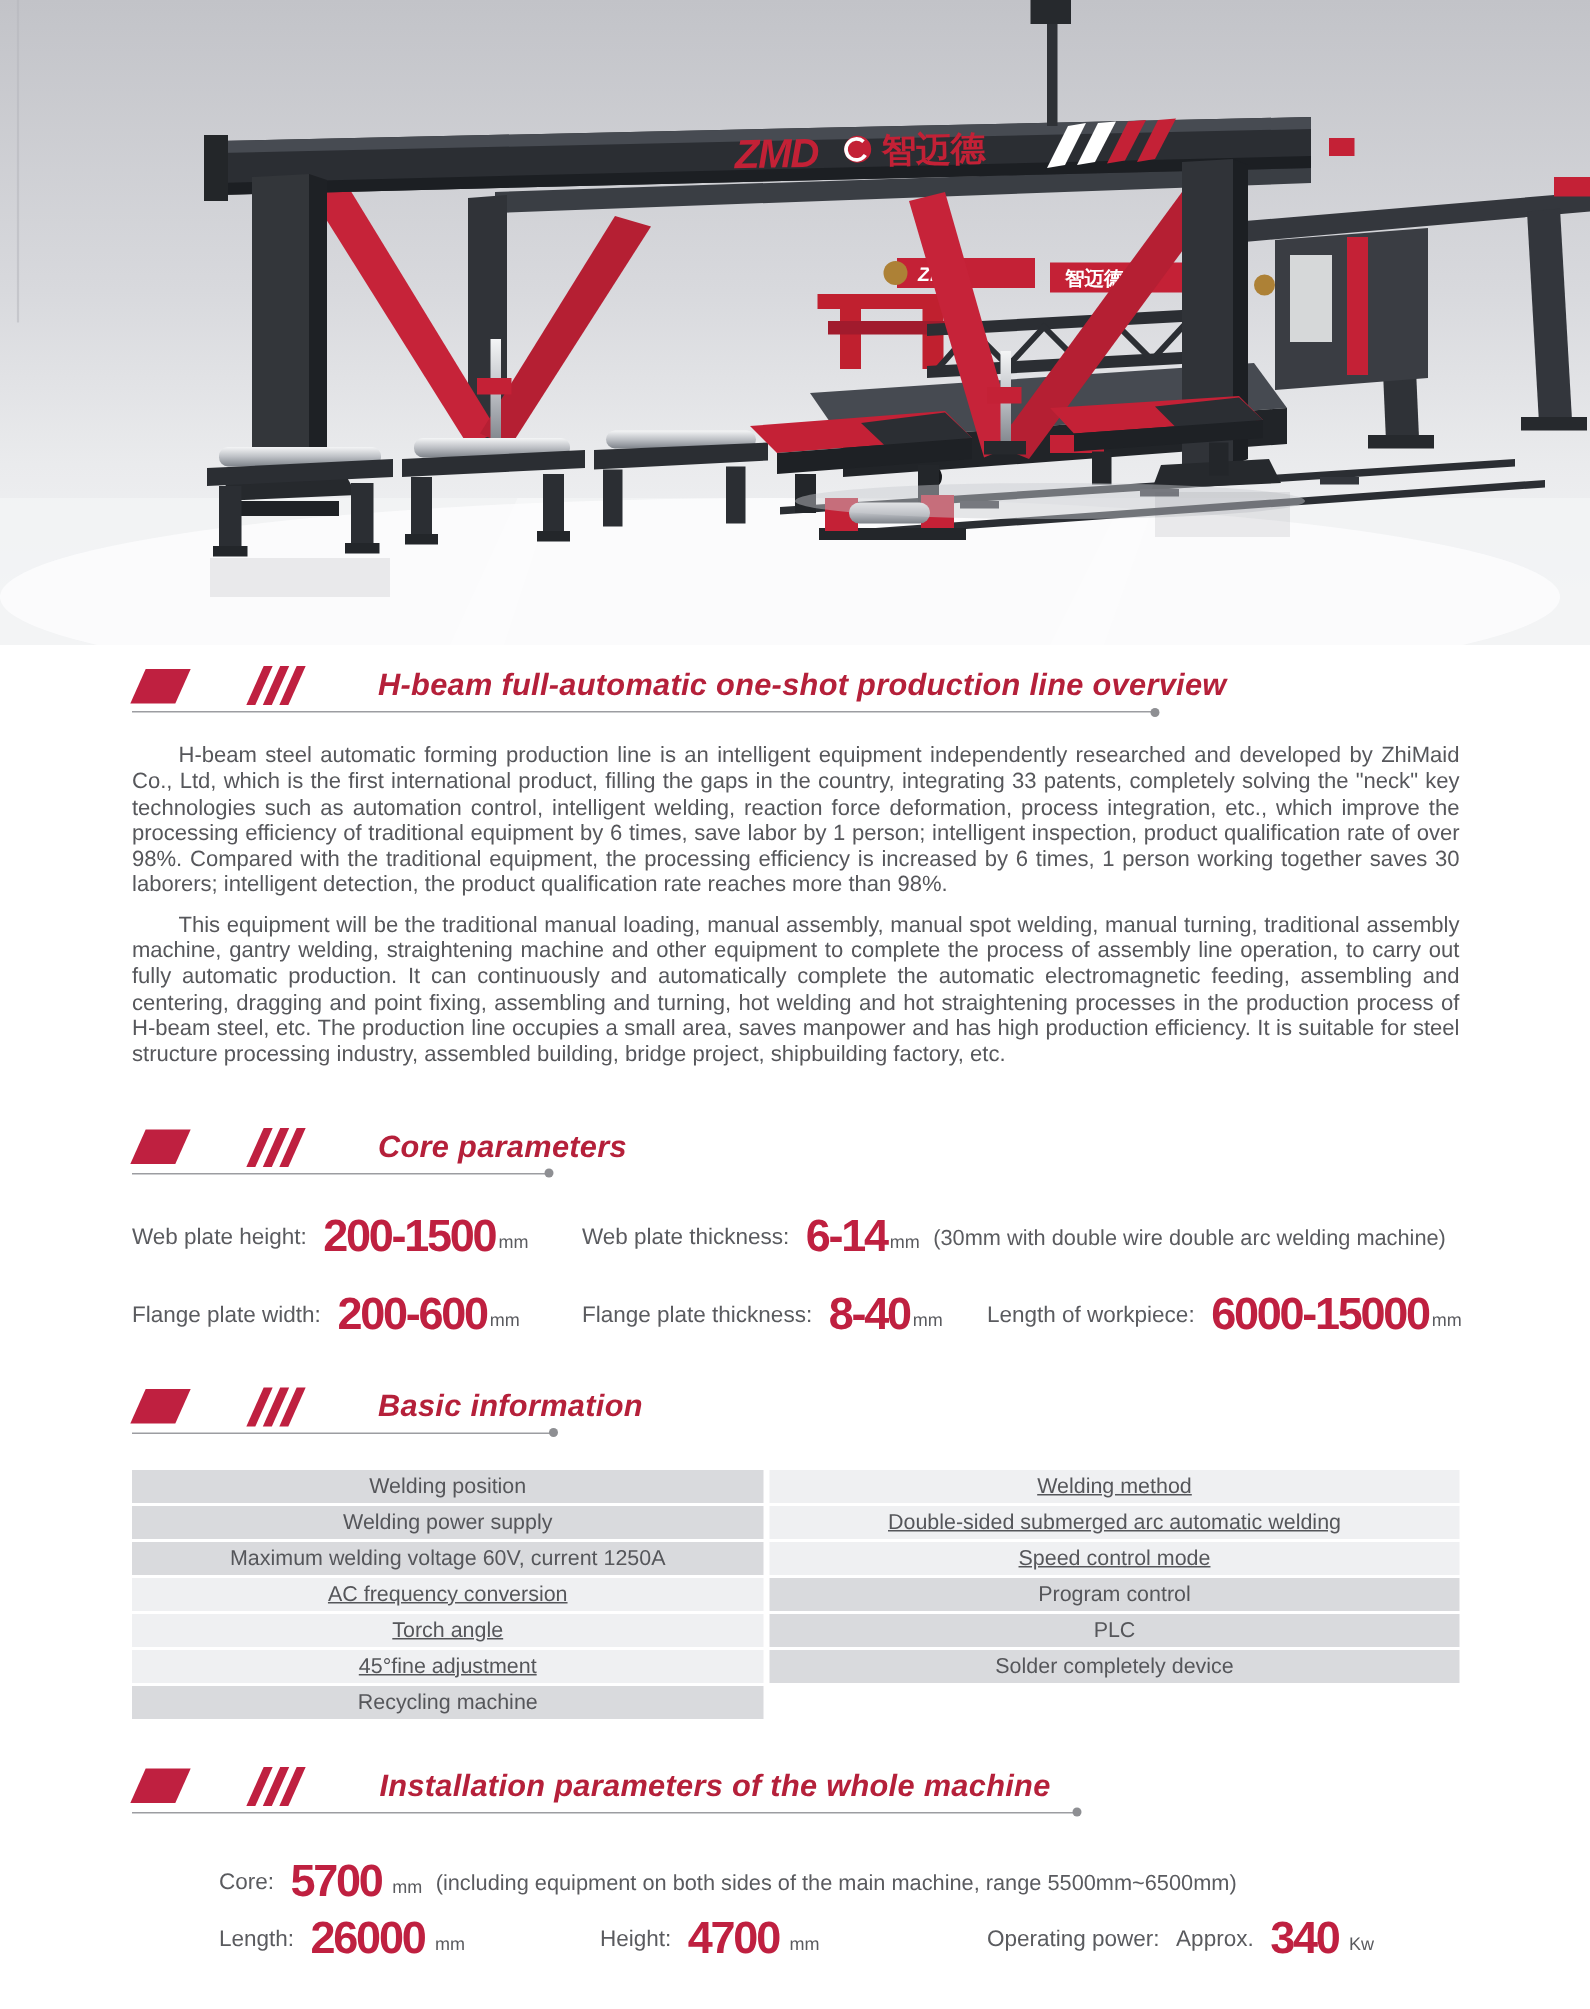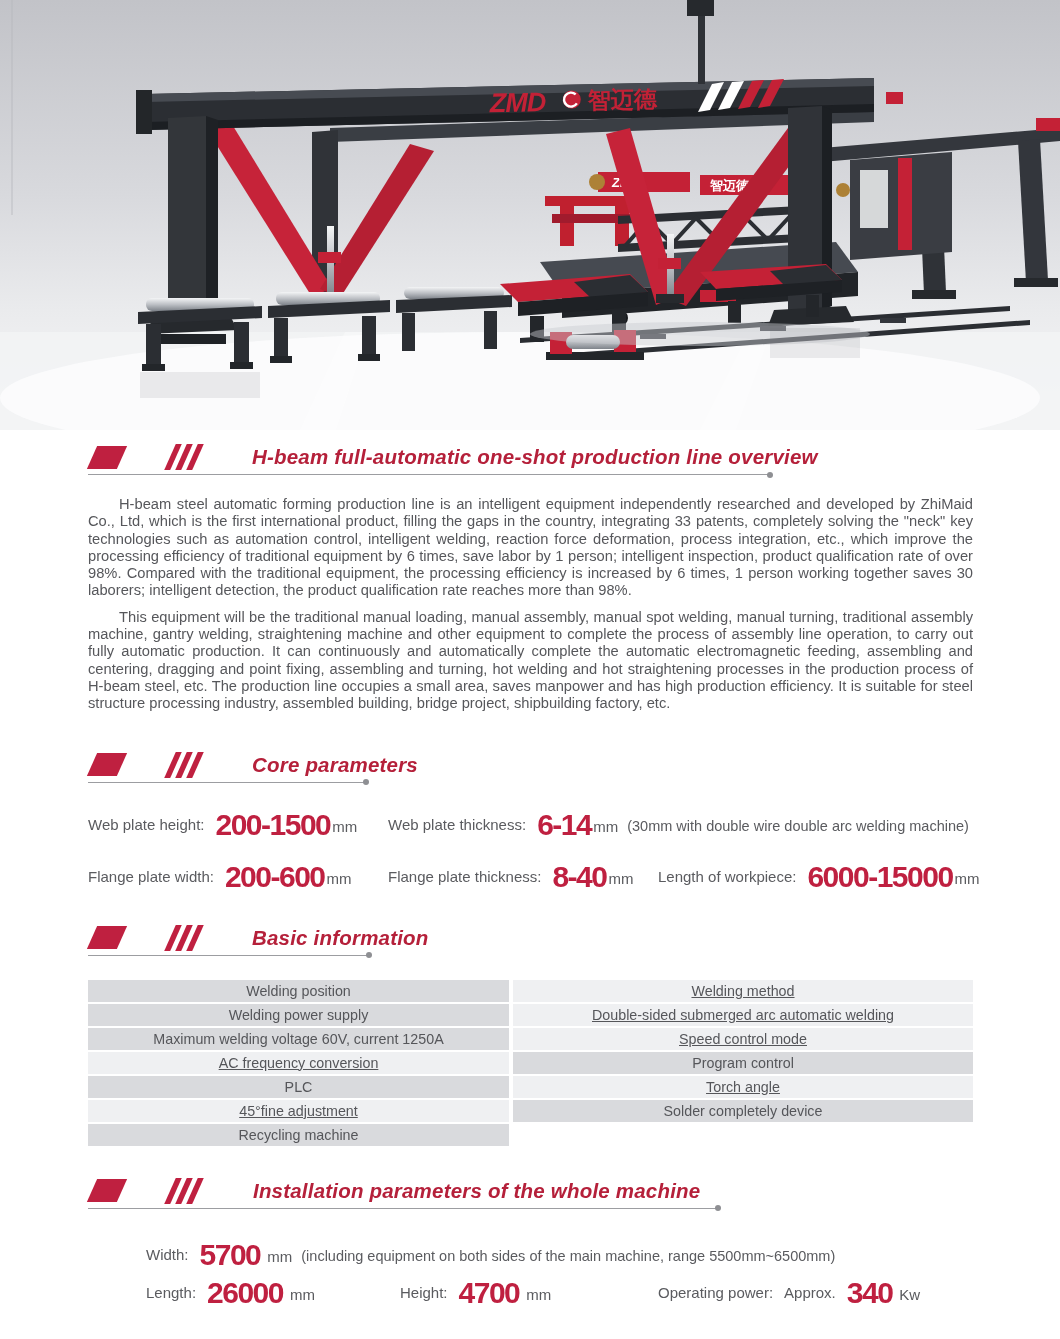--- a/index.html
+++ b/index.html
@@ -36,21 +36,21 @@
   
   .sec-core{margin-top:40px;}
   .core-rows{margin-top:29px;}
   .prow{display:grid;align-items:end;}
   .prow+.prow{margin-top:27px;}
   .prow.r1{grid-template-columns:300px 1fr;}
   .prow.r2{grid-template-columns:300px 270px 1fr;}
   .param{display:flex;align-items:flex-end;white-space:nowrap;}
   .p-label{font-size:15px;color:#5a5b5f;padding-bottom:4px;}
   .p-value{font-weight:700;font-size:30px;line-height:25px;letter-spacing:-1.5px;color:var(--red);margin-left:11px;font-stretch:condensed;}
-  .p-unit{font-size:15px;color:#5a5b5f;padding-bottom:2px;margin-left:2px;}
+  .p-unit{font-size:12px;color:#5a5b5f;padding-bottom:2px;margin-left:2px;}
   .p-unit.gap{margin-left:7px;}
   .p-note{font-size:14.5px;color:#5a5b5f;padding-bottom:3px;margin-left:9px;}
   .p-prefix{font-size:15px;color:#5a5b5f;padding-bottom:4px;margin-left:11px;}
 
   
   .sec-basic{margin-top:37px;}
   .binfo{display:grid;grid-template-columns:421px 1fr;gap:2px 4px;margin-top:24px;}
   .binfo .cell{height:22px;display:flex;align-items:center;justify-content:center;font-size:14.3px;color:#55565a;}
   .binfo .dark{background:var(--row-dark);}
   .binfo .light{background:var(--row-light);text-decoration:underline;}
@@ -314,22 +314,22 @@
       </div>
       <div class="binfo">
         <div class="cell dark">Welding position</div>
         <div class="cell light">Welding method</div>
         <div class="cell dark">Welding power supply</div>
         <div class="cell light">Double-sided submerged arc automatic welding</div>
         <div class="cell dark">Maximum welding voltage 60V, current 1250A</div>
         <div class="cell light">Speed control mode</div>
         <div class="cell light">AC frequency conversion</div>
         <div class="cell dark">Program control</div>
+        <div class="cell light">Torch angle</div>
         <div class="cell dark">PLC</div>
-        <div class="cell light">Torch angle</div>
         <div class="cell light">45°fine adjustment</div>
         <div class="cell dark">Solder completely device</div>
         <div class="cell dark">Recycling machine</div>
       </div>
     </section>
 
     <section class="sec-install">
       <div class="sec-head" style="--rw:630px;">
         <span class="sec-flag"></span>
         <span class="sec-slashes">
@@ -338,21 +338,21 @@
             <i></i>
           </span>
         <h2 class="sec-title" style="margin:1px;">Installation parameters of the whole machine</h2>
         <span class="sec-rule">
             <i></i>
           </span>
       </div>
       <div class="inst-rows">
         <div class="prow i1">
           <div class="param">
-            <span class="p-label">Width:</span>
+            <span class="p-label">Core:</span>
             <span class="p-value">5700</span>
             <span class="p-unit gap">mm</span>
             <span class="p-note">(including equipment on both sides of the main machine, range 5500mm~6500mm)</span>
           </div>
         </div>
         <div class="prow i2">
           <div class="param">
             <span class="p-label">Length:</span>
             <span class="p-value">26000</span>
             <span class="p-unit gap">mm</span>

